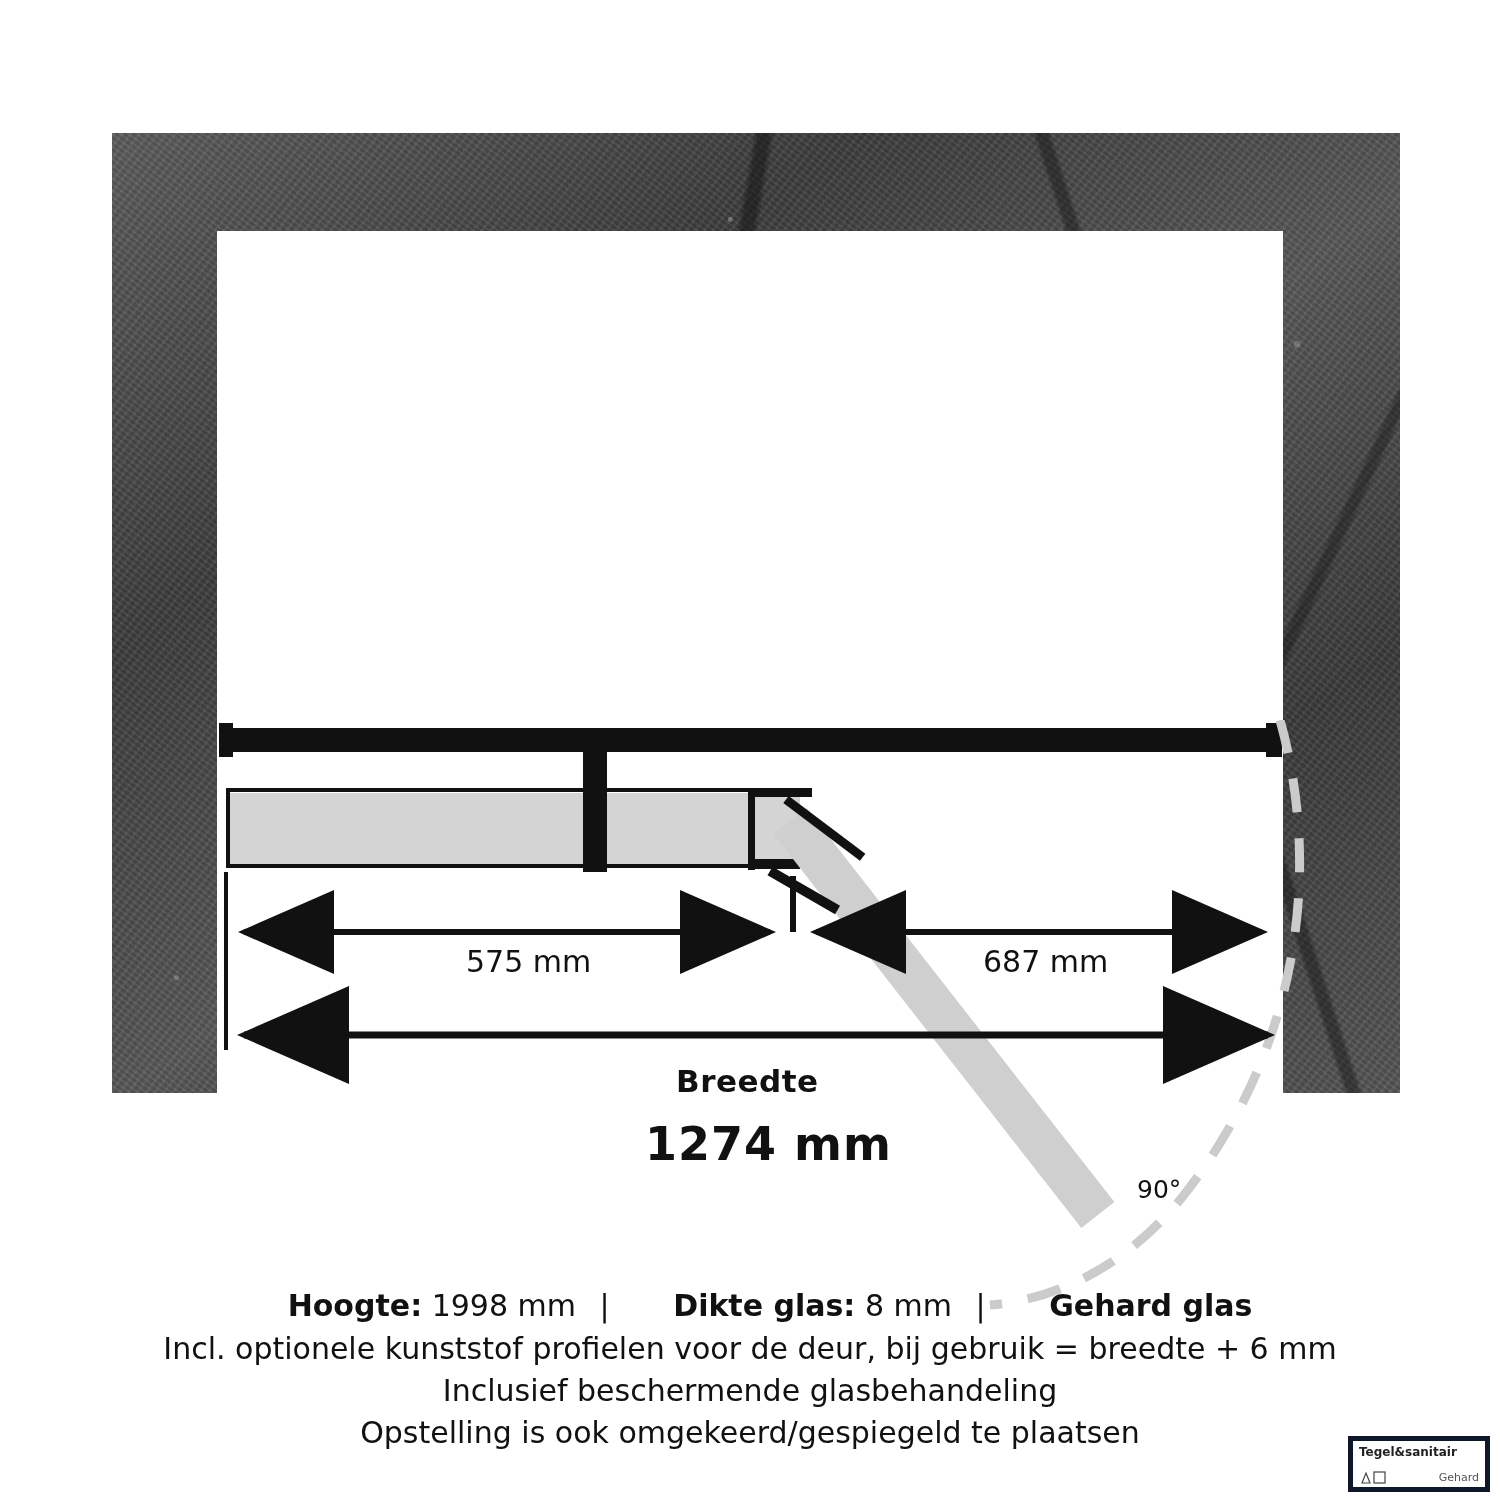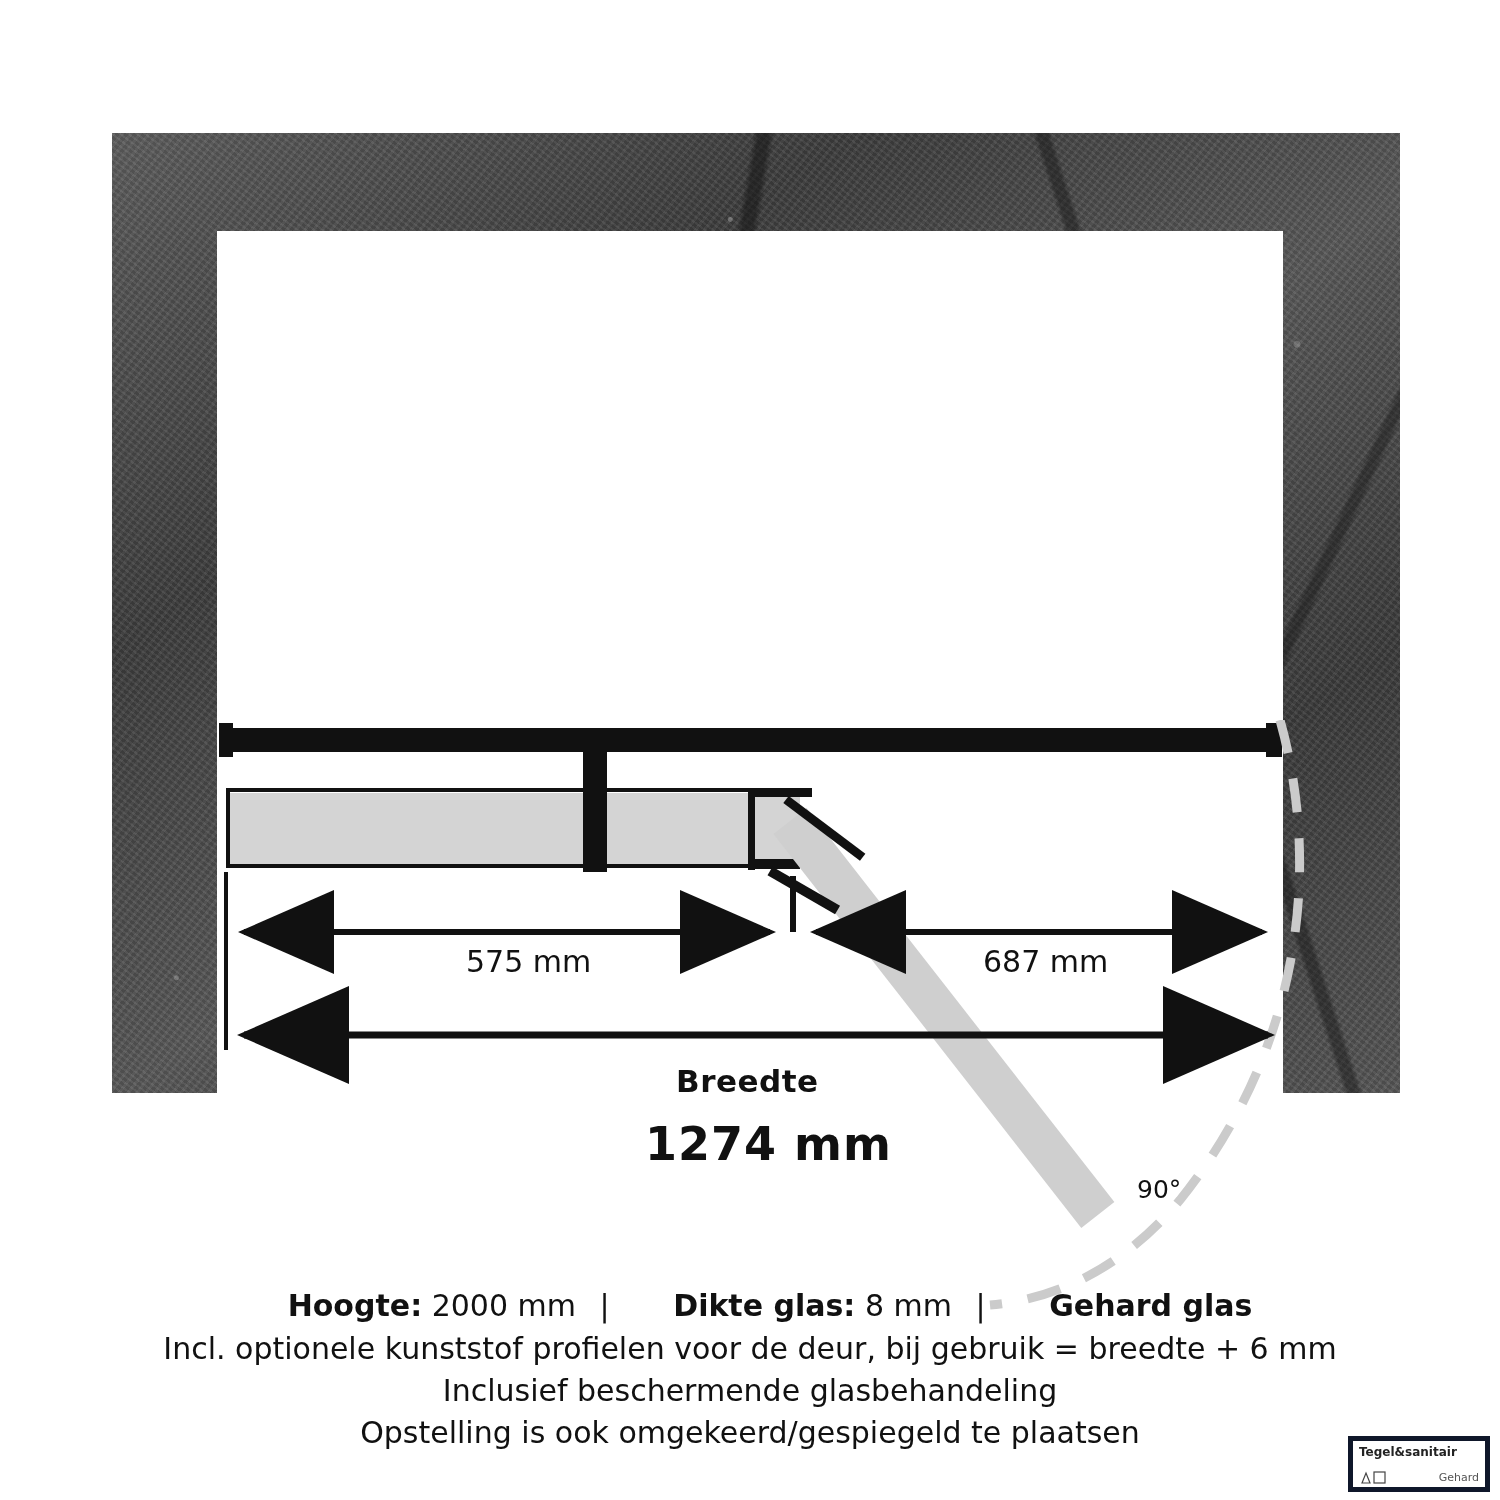--- a/index.html
+++ b/index.html
@@ -358,21 +358,21 @@
   <div class="dim-label dim-575">575 mm</div>
   <div class="dim-label dim-687">687 mm</div>
   <div class="dim-label angle-90">90°</div>
 
   <div class="breedte-label">Breedte</div>
   <div class="breedte-value">1274 mm</div>
 
   <div class="specs">
     <div class="spec-row-1">
       <b>Hoogte:</b>
-      <span>2000 mm</span>
+      <span>1998 mm</span>
       <span class="spec-sep">|</span>
       <b>Dikte glas:</b>
       <span>8 mm</span>
       <span class="spec-sep">|</span>
       <b>Gehard glas</b>
     </div>
     <div class="spec-line">Incl. optionele kunststof profielen voor de deur, bij gebruik = breedte + 6 mm</div>
     <div class="spec-line">Inclusief beschermende glasbehandeling</div>
     <div class="spec-line">Opstelling is ook omgekeerd/gespiegeld te plaatsen</div>
   </div>

